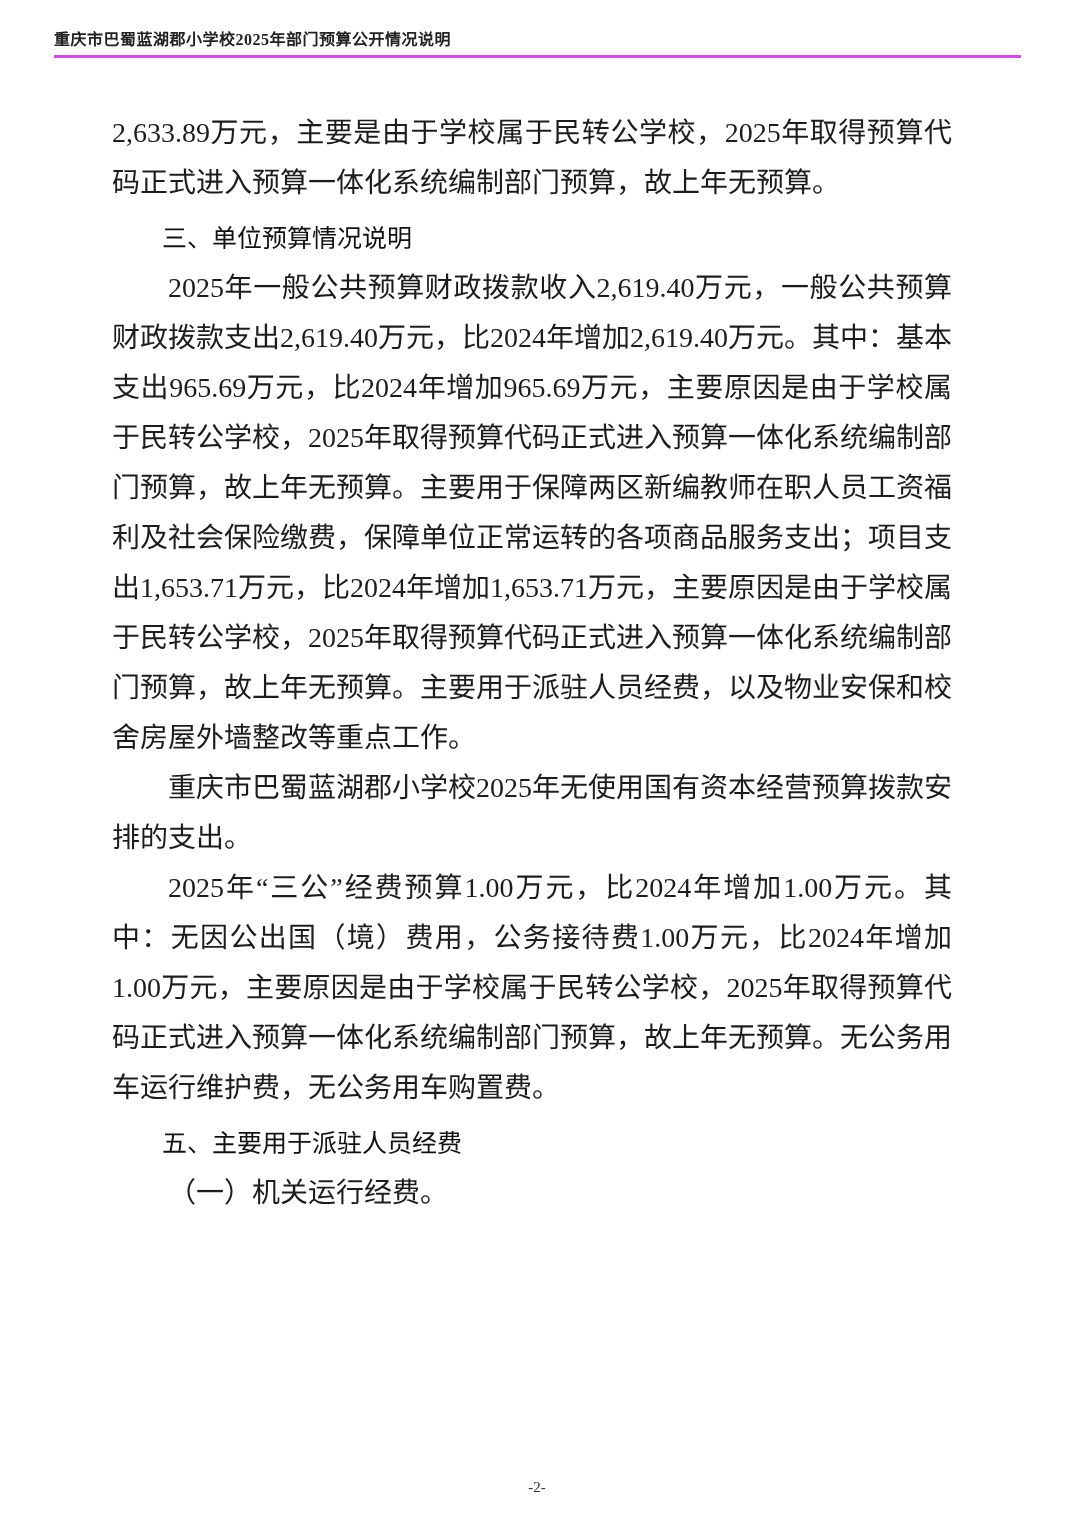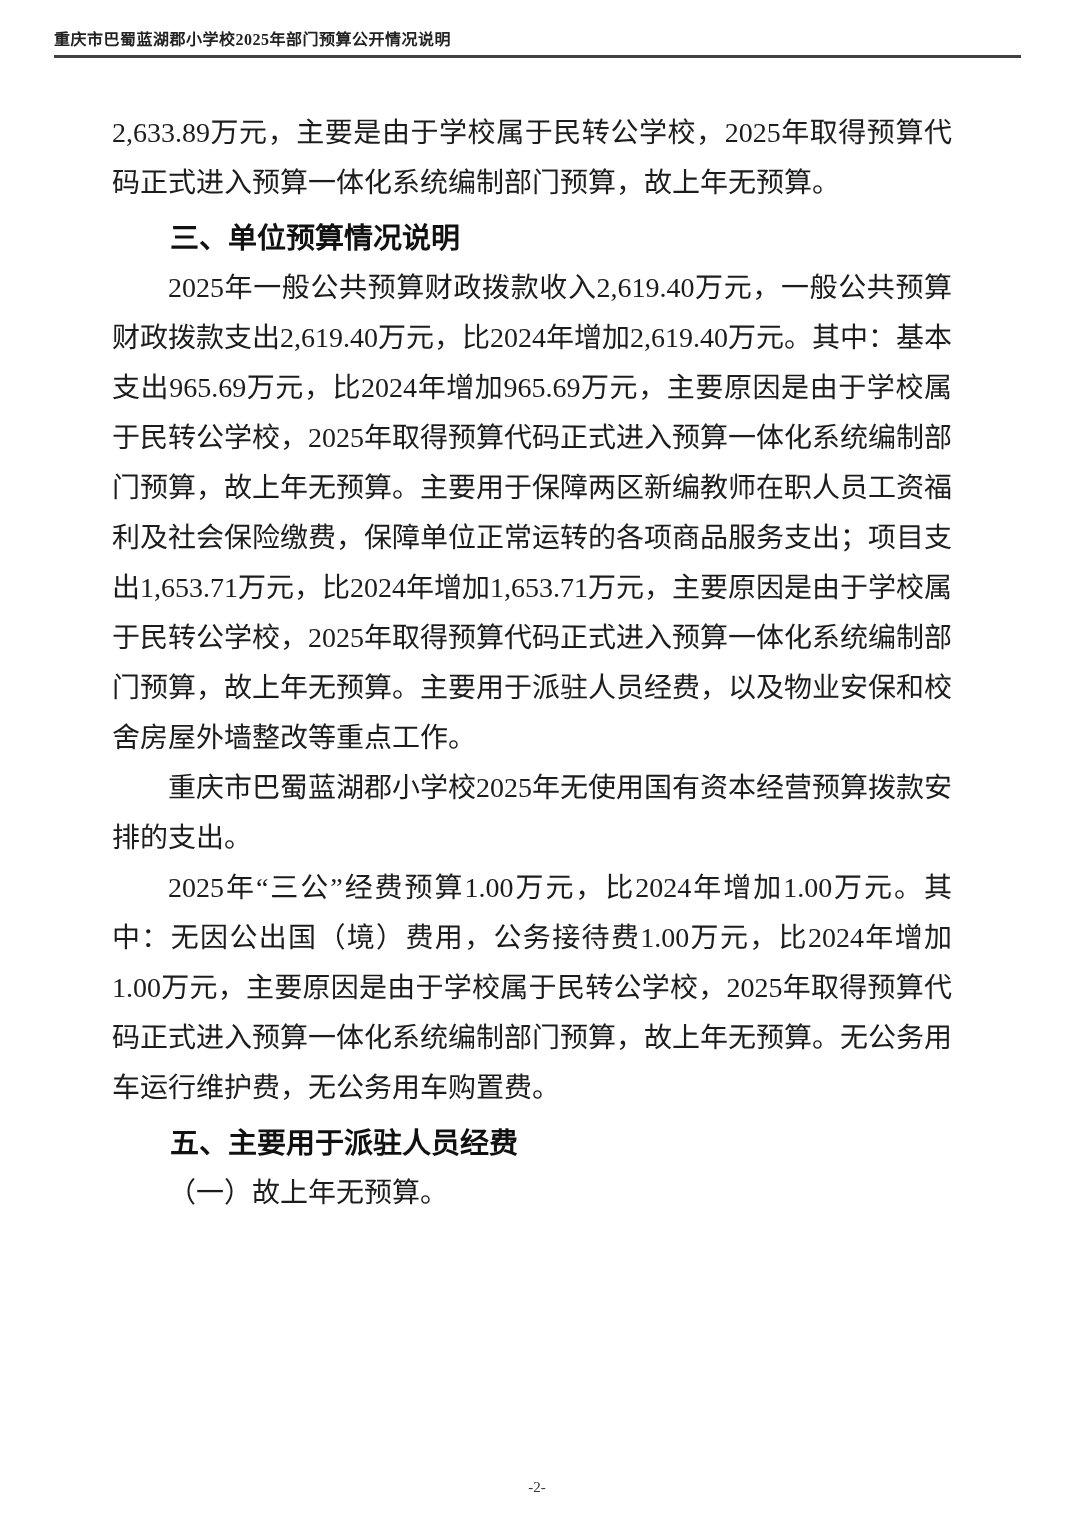--- a/index.html
+++ b/index.html
@@ -13,21 +13,21 @@
     height: 1520px;
     overflow: hidden;
     color: #1a1a1a;
     font-family: "Liberation Serif", "DejaVu Serif", serif;
   }
   .doc-header {
     position: absolute;
     left: 54px;
     top: 26px;
     width: 967px;
-    border-bottom: 3px solid #404040;
+    border-bottom: 3px solid #d946ef;
     padding-bottom: 5px;
   }
   .doc-header .title {
     font-size: 16px;
     font-weight: bold;
     letter-spacing: 0.5px;
     color: #222222;
     font-family: "Liberation Serif", "DejaVu Serif", serif;
   }
   .content {
@@ -46,22 +46,22 @@
     font-family: "Liberation Serif", "DejaVu Serif", serif;
   }
   .content p.indent {
     text-indent: 2em;
   }
   .content p.noindent {
     text-indent: 0;
   }
   .content p.heading {
     font-family: "Liberation Sans", "DejaVu Sans", sans-serif;
-    font-weight: bold;
-    font-size: 29px;
+    font-weight: normal;
+    font-size: 25px;
     text-indent: 2em;
     margin-top: 5px;
     color: #111111;
   }
   .content p.kaiti {
     text-indent: 2em;
     font-family: "Liberation Serif", "DejaVu Serif", serif;
   }
   .page-footer {
     position: absolute;
@@ -82,16 +82,16 @@
   <div class="title">重庆市巴蜀蓝湖郡小学校2025年部门预算公开情况说明</div>
 </div>
 
 <div class="content">
   <p class="noindent">2,633.89万元，主要是由于学校属于民转公学校，2025年取得预算代码正式进入预算一体化系统编制部门预算，故上年无预算。</p>
   <p class="heading">三、单位预算情况说明</p>
   <p class="indent">2025年一般公共预算财政拨款收入2,619.40万元，一般公共预算财政拨款支出2,619.40万元，比2024年增加2,619.40万元。其中：基本支出965.69万元，比2024年增加965.69万元，主要原因是由于学校属于民转公学校，2025年取得预算代码正式进入预算一体化系统编制部门预算，故上年无预算。主要用于保障两区新编教师在职人员工资福利及社会保险缴费，保障单位正常运转的各项商品服务支出；项目支出1,653.71万元，比2024年增加1,653.71万元，主要原因是由于学校属于民转公学校，2025年取得预算代码正式进入预算一体化系统编制部门预算，故上年无预算。主要用于派驻人员经费，以及物业安保和校舍房屋外墙整改等重点工作。</p>
   <p class="indent">重庆市巴蜀蓝湖郡小学校2025年无使用国有资本经营预算拨款安排的支出。</p>
   <p class="indent">2025年“三公”经费预算1.00万元，比2024年增加1.00万元。其中：无因公出国（境）费用，公务接待费1.00万元，比2024年增加1.00万元，主要原因是由于学校属于民转公学校，2025年取得预算代码正式进入预算一体化系统编制部门预算，故上年无预算。无公务用车运行维护费，无公务用车购置费。</p>
   <p class="heading">五、主要用于派驻人员经费</p>
-  <p class="kaiti">（一）故上年无预算。</p>
+  <p class="kaiti">（一）机关运行经费。</p>
 </div>
 
 <div class="page-footer">-2-</div>
 
 </body></html>

